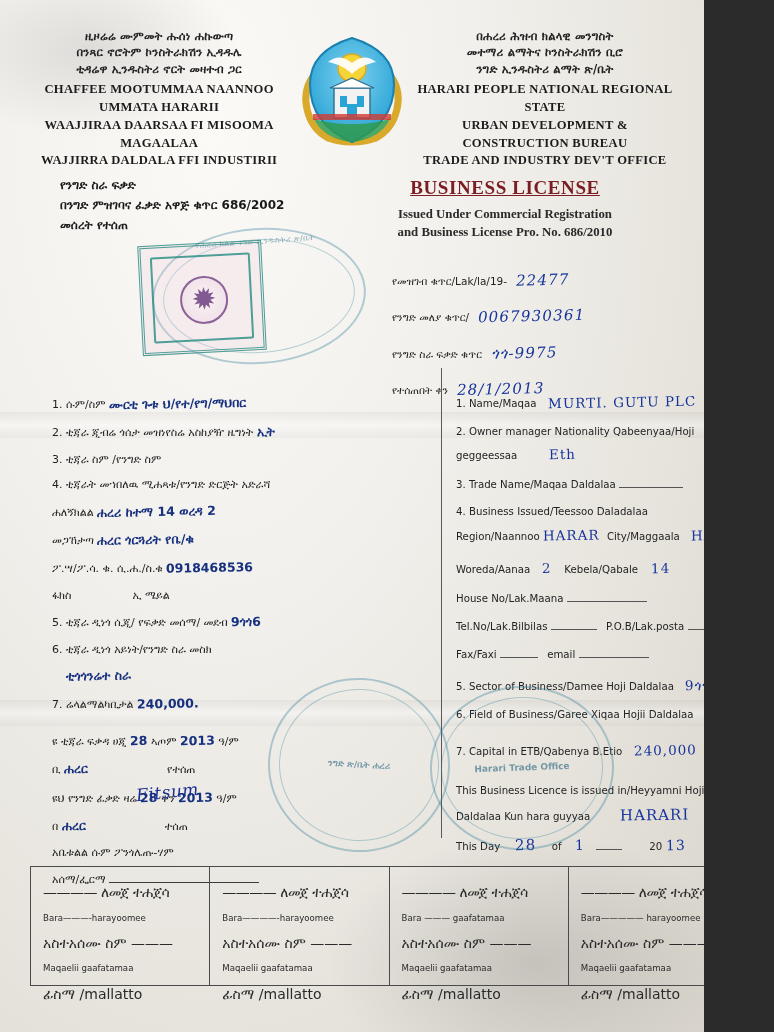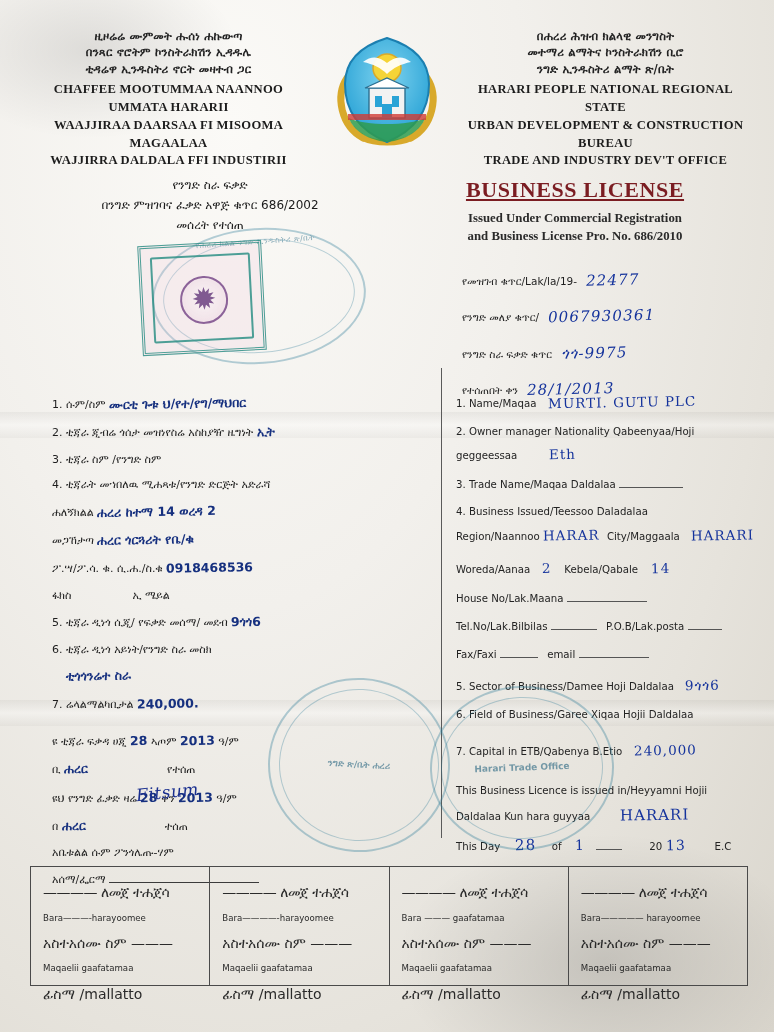--- a/index.html
+++ b/index.html
@@ -2,21 +2,21 @@
 <html><head>
 <meta charset="utf-8">
 <style>
   html, body {
     margin: 0;
     padding: 0;
     background: #2b2b2b;
   }
   .page {
     position: relative;
-    width: 774px;
+    width: 704px;
     height: 1032px;
     overflow: hidden;
     background: #f0abfc;
     font-family: "Liberation Serif", serif;
     color: #1a1a1a;
   }
   
   .paper {
     position: absolute;
     inset: 0;
@@ -83,35 +83,35 @@
   .emblem {
     width: 116px; height: 120px;
     position: relative;
   }
 
   
   .title-left {
     position: absolute;
     left: 60px; top: 176px;
     width: 300px;
-    text-align: center;
+    text-align: left;
     font-family: "DejaVu Sans", sans-serif;
     font-size: 12px;
-    font-weight: normal;
+    font-weight: bold;
     line-height: 1.65;
   }
   .title-right {
     position: absolute;
     right: 34px; top: 174px;
     width: 330px;
     text-align: center;
     line-height: 1.45;
   }
   .bl-title {
-    font-size: 22px;
+    font-size: 19px;
     font-weight: bold;
     letter-spacing: .6px;
     color: #7b1d22;
     text-decoration: underline;
   }
   .bl-sub {
     font-size: 12.8px;
     font-weight: bold;
     color: #2a2a2a;
     margin-top: 3px;

